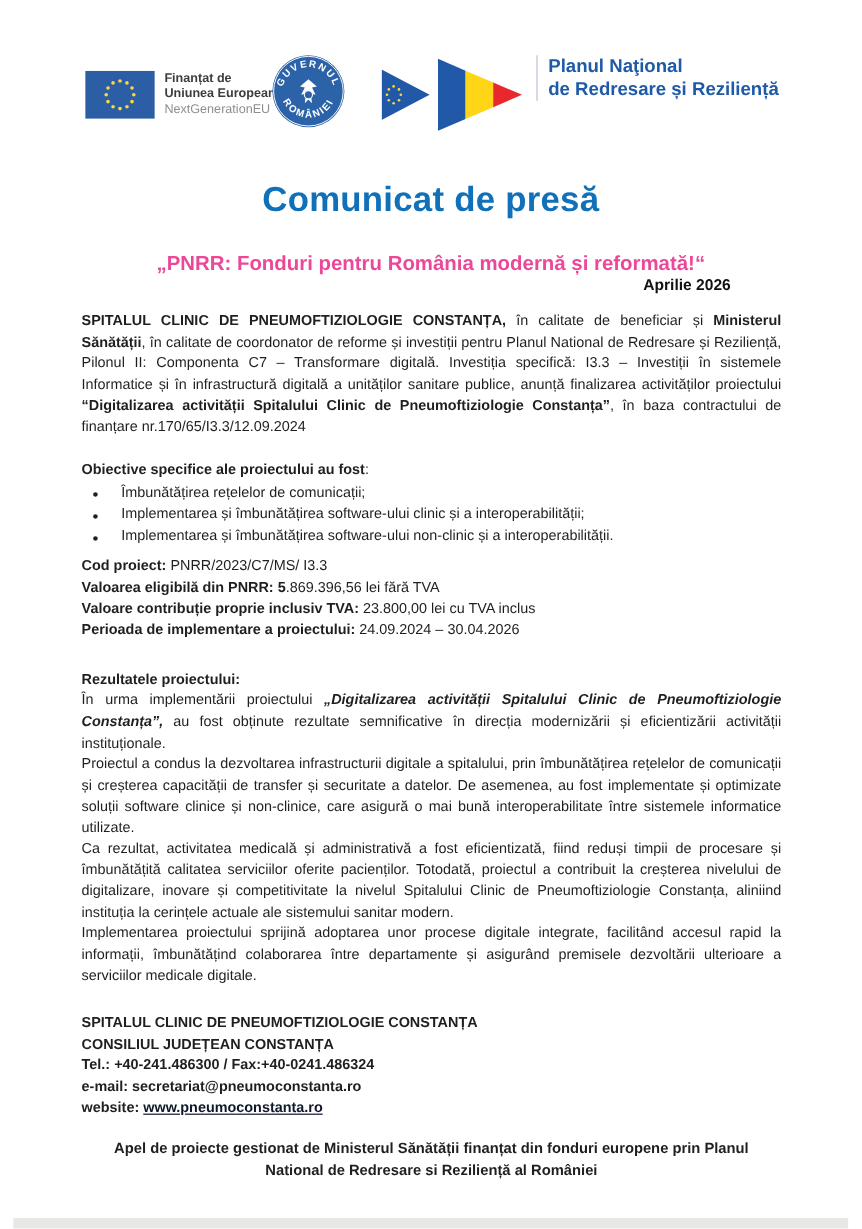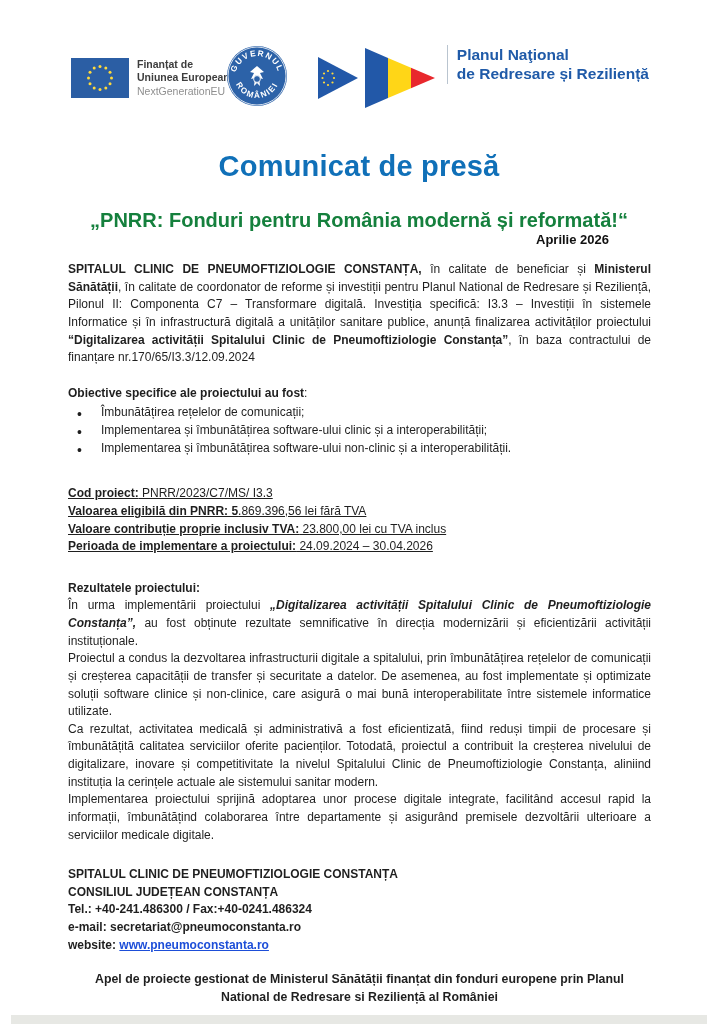--- a/index.html
+++ b/index.html
@@ -33,22 +33,22 @@
   .title {
     margin-top:38px;
     text-align:center;
     font-size:29px; font-weight:700;
     color:#1070b8;
     letter-spacing:0.2px;
   }
   .subtitle {
     margin-top:26px;
     text-align:center;
-    font-size:20px;
-    color:#15803d;
+    font-size:17px;
+    color:#ec4899;
   }
   .date-line {
     text-align:right;
     padding-right:98px;
     font-size:13px; font-weight:700; color:#111;
   }
   
   .doc-body {
     padding:0 56px 0 57px;
     font-size:12px; line-height:1.47;
@@ -56,24 +56,24 @@
   }
   .para { text-align:justify; }
   .p1 { margin-top:14px; }
   .p2 { margin-top:12px; }
   .obj-head { margin-top:18px; }
   ul.bullets { margin:2px 0 0 9px; list-style:none; }
   ul.bullets li { padding-left:24px; position:relative; }
   ul.bullets li::before {
     content:"•"; position:absolute; left:0; top:0; font-size:14px; color:#1f1f1f;
   }
-  .details { margin-top:28px;text-decoration:underline; }
+  .details { margin-top:8px; }
   .results-head { margin-top:24px; font-weight:700; }
   .contact { margin-top:22px; font-weight:700; }
-  .doclink { color:#1d4ed8; text-decoration:underline; cursor:pointer; }
+  .doclink { color:#0f172a; text-decoration:underline; cursor:pointer; }
   .apel {
     margin-top:16px;
     text-align:center; font-weight:700; font-size:12.3px;
     padding:0 2px;
   }
   .bottom-strip {
     position:absolute; left:0; bottom:0;
     width:100%; height:9px; background:#e7e8e4;
   }
 </style>

